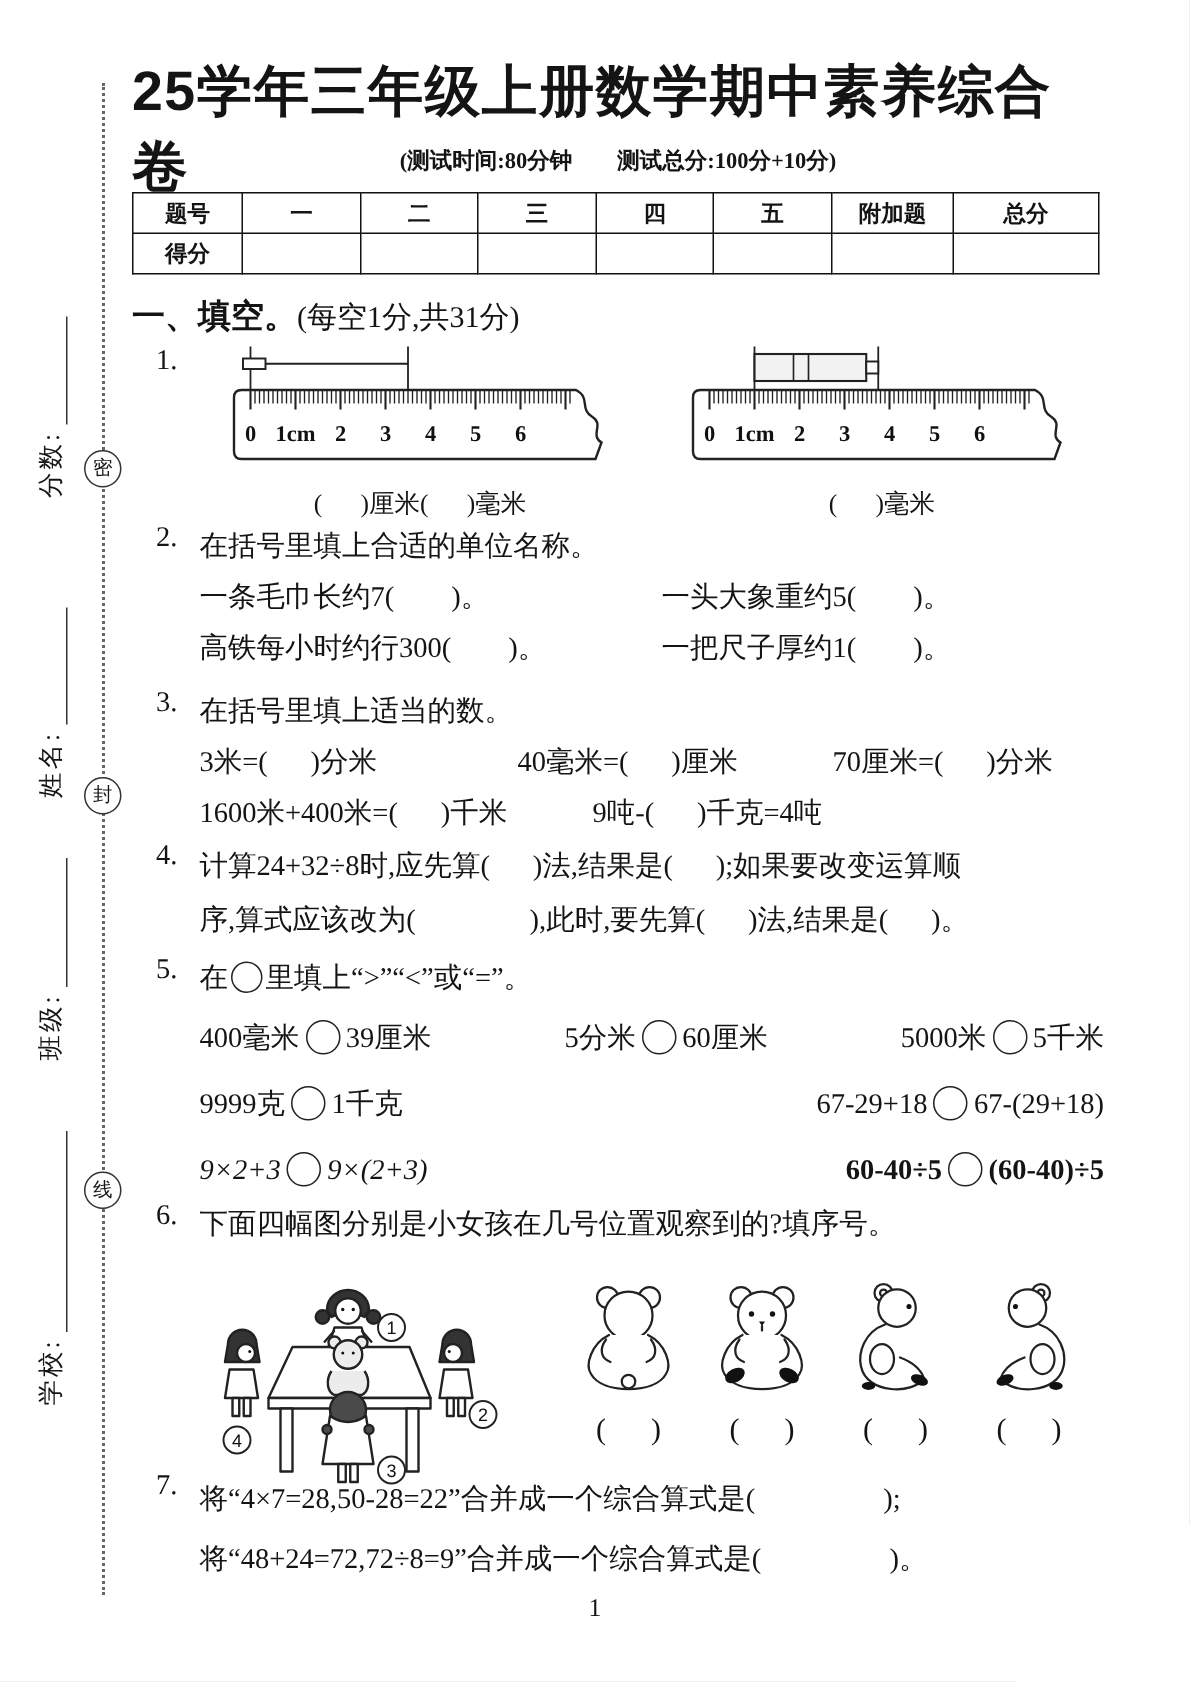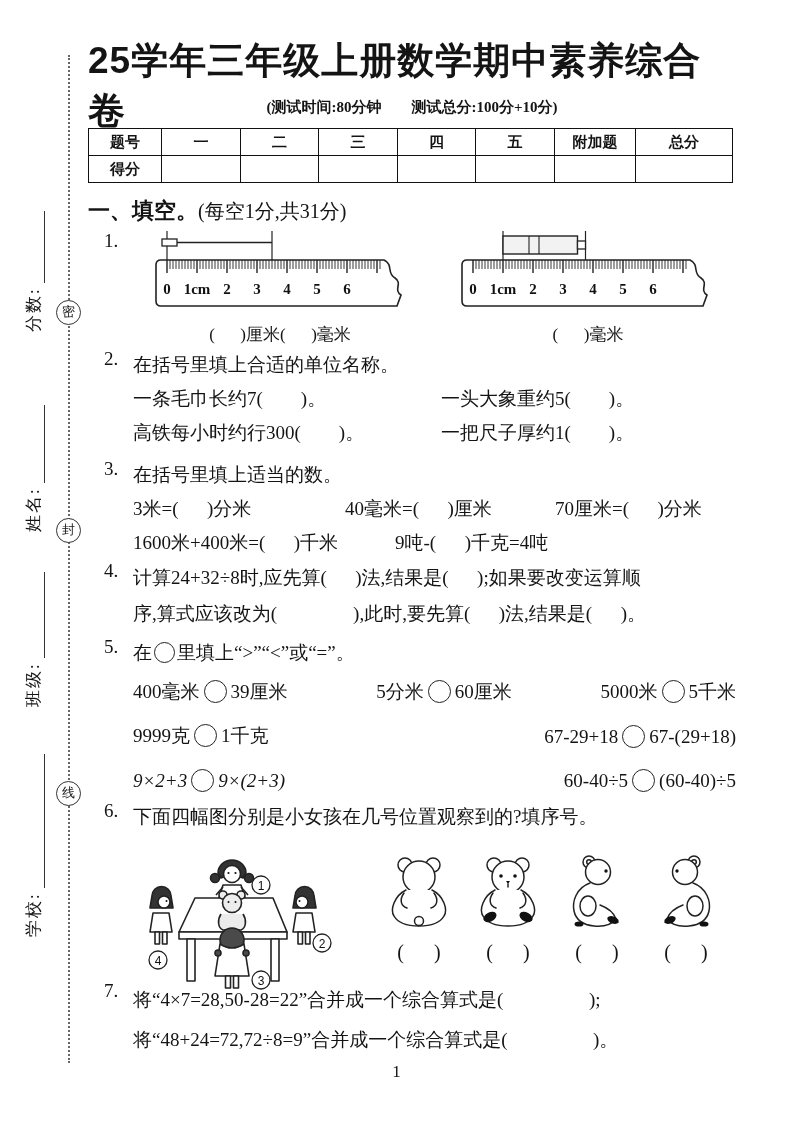--- a/index.html
+++ b/index.html
@@ -349,21 +349,21 @@
               <span style="width: 212px; display: inline-block;"><span>400毫米</span><span class="circ"></span><span>39厘米</span></span>
               <span style="width: 212px; display: inline-block; margin-left: 19px;"><span>5分米</span><span class="circ"></span><span>60厘米</span></span>
               <span style="display: inline-block;"><span>5000米</span><span class="circ"></span><span>5千米</span></span>
             </div>
             <div class="q5row">
               <span style="width: 278px; display: inline-block;"><span>9999克</span><span class="circ"></span><span>1千克</span></span>
               <span style="display: inline-block;"><span>67-29+18</span><span class="circ"></span><span>67-(29+18)</span></span>
             </div>
             <div class="q5row">
               <span style="width: 278px; display: inline-block; font-style: italic;"><span>9×2+3</span><span class="circ"></span><span>9×(2+3)</span></span>
-              <span style="display: inline-block;"><span>60-40÷5</span><span class="circ"></span><span>(60-40)÷5</span></span>
+              <span style="display: inline-block; font-weight: bold;"><span>60-40÷5</span><span class="circ"></span><span>(60-40)÷5</span></span>
             </div>
           </div>
       </div>
     </div>
 
     <div class="blk q" style="top:800px">
       <div class="q-num">6.</div>
       <div class="q-body">
         <div class="q-line pre">下面四幅图分别是小女孩在几号位置观察到的?填序号。</div>
         <div class="fig-row">

